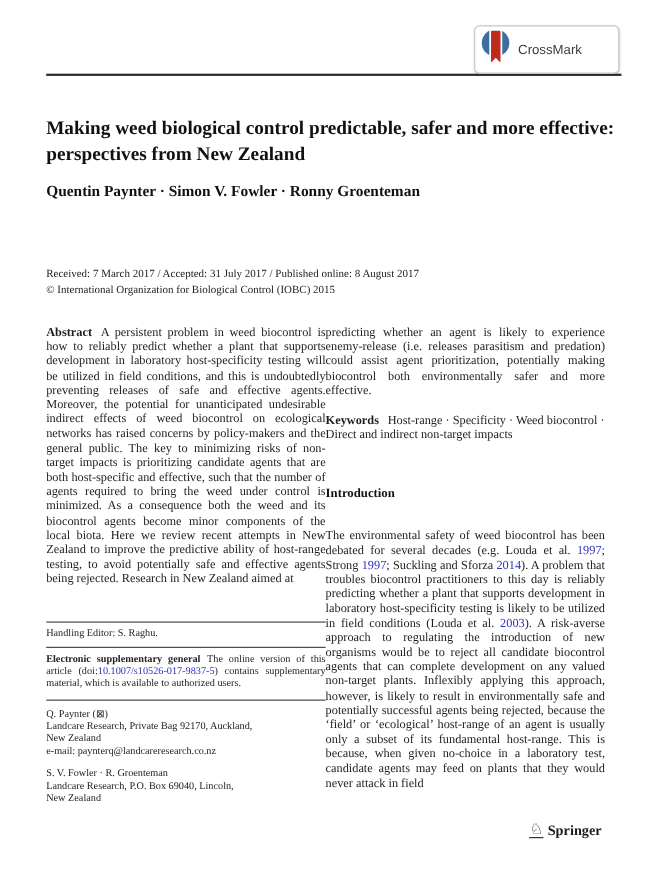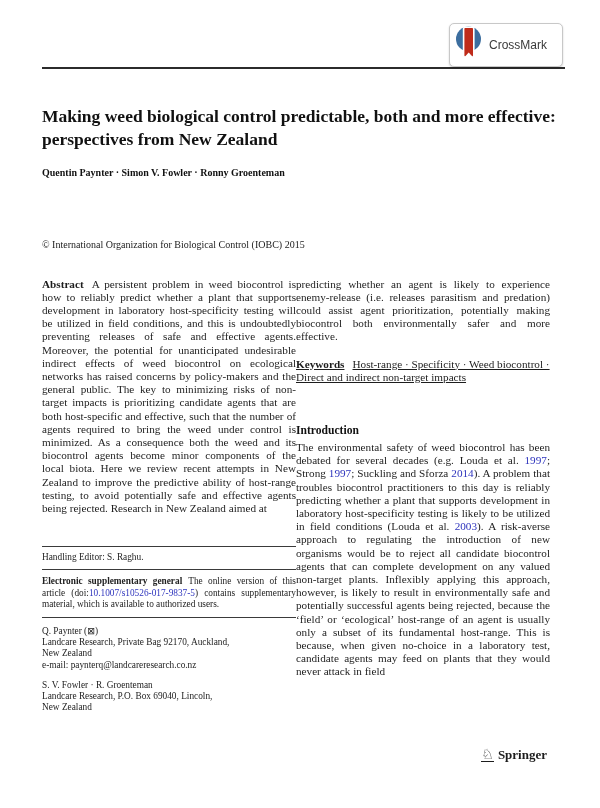--- a/index.html
+++ b/index.html
@@ -13,48 +13,48 @@
   }
   .page { position:relative; width:600px; height:808px; padding:26px 35px 0 42px; }
 
   
   .header-row { position:relative; height:34px; }
   .header-meta { font-size:10px; line-height:14.5px; color:#222; }
   .header-rule { border-top:2px solid #2b2b2b; margin-top:7px; }
 
   .crossmark-badge {
     position:absolute; top:-3px; right:2px;
-    width:114px; height:44px;
+    width:132px; height:44px;
     background:#ffffff;
     border:1px solid #c8c8c8; border-radius:5px;
     box-shadow:0 1px 2px rgba(0,0,0,.18);
     display:flex; align-items:center; gap:5px;
     padding:3px 6px 3px 5px;
     z-index:2;
   }
   .crossmark-label { font-family:"Liberation Sans", sans-serif; font-size:12px; color:#3a3a3a; }
 
   
   .paper-title { margin-top:36px; font-size:17.5px; font-weight:bold; line-height:22.5px; color:#111; }
-  .authors-line { margin-top:17px; font-size:10px; font-weight:bold; color:#111; }
+  .authors-line { margin-top:17px; font-size:14px; font-weight:bold; color:#111; }
 
   .dates-block { margin-top:60px; font-size:10px; line-height:13.5px; color:#222; }
 
   
   .columns { margin-top:26px; display:flex; height:436px; }
   .col { width:254px; }
   .col-left { display:flex; flex-direction:column; }
 
   .body-text { font-size:11.2px; line-height:13.2px; text-align:justify; }
   .seg-bold { font-weight:bold; margin-right:8px; }
   .seg-link { color:#2e34bd; }
 
-  .keywords-line { margin-top:14px; font-size:11.2px; line-height:13.2px;text-decoration:underline; }
+  .keywords-line { margin-top:14px; font-size:11.2px; line-height:13.2px; }
   .section-heading { margin-top:40px; font-size:11.6px; font-weight:bold; color:#111; }
-  .intro-para { margin-top:4px; }
+  .intro-para { margin-top:26px; }
 
   
   .footnote-block { margin-top:auto; font-size:9.3px; line-height:11.2px; color:#222; }
   .fn-rule { border-top:1px solid #3a3a3a; }
   .fn-handling { margin:5px 0 6px 0; }
   .fn-esm { margin:6px 0 7px 0; text-align:justify; }
   .fn-esm .seg-bold { margin-right:6px; }
   .address-group { margin-top:8px; }
   .address-group.second { margin-top:9px; }
 
@@ -78,24 +78,25 @@
           <circle cx="13.5" cy="15" r="12.5" fill="#3c6e9f"></circle>
           <rect x="8.6" y="3.2" width="10.2" height="30" rx="1.6" fill="#bf2b1a" stroke="#ffffff" stroke-width="1.6"></rect>
           <path d="M8.2 34.4 L13.7 28.6 L19.2 34.4 Z" fill="#ffffff"></path>
         </svg>
       </span>
       <span class="crossmark-label">CrossMark</span>
     </div>
   </div>
   <div class="header-rule"></div>
 
-  <h1 class="paper-title">Making weed biological control predictable, both and more effective: perspectives from New Zealand</h1>
+  <h1 class="paper-title">Making weed biological control predictable, safer and more effective: perspectives from New Zealand</h1>
   <div class="authors-line">Quentin Paynter · Simon V. Fowler · Ronny Groenteman</div>
 
   <div class="dates-block">
+    <div>Received: 7 March 2017 / Accepted: 31 July 2017 / Published online: 8 August 2017</div>
     <div>© International Organization for Biological Control (IOBC) 2015</div>
   </div>
 
   <div class="columns">
 
     <div class="col col-left">
       <p class="body-text"><span class="seg-bold">Abstract</span><span>A persistent problem in weed biocontrol is how to reliably predict whether a plant that supports development in laboratory host-specificity testing will be utilized in field conditions, and this is undoubtedly preventing releases of safe and effective agents. Moreover, the potential for unanticipated undesirable indirect effects of weed biocontrol on ecological networks has raised concerns by policy-makers and the general public. The key to minimizing risks of non-target impacts is prioritizing candidate agents that are both host-specific and effective, such that the number of agents required to bring the weed under control is minimized. As a consequence both the weed and its biocontrol agents become minor components of the local biota. Here we review recent attempts in New Zealand to improve the predictive ability of host-range testing, to avoid potentially safe and effective agents being rejected. Research in New Zealand aimed at</span></p>
 
       <div class="footnote-block">
         <div class="fn-rule"></div>

